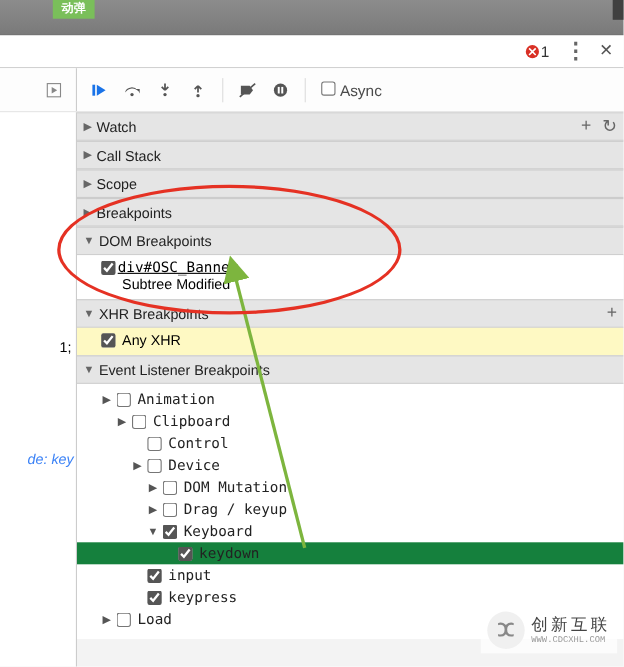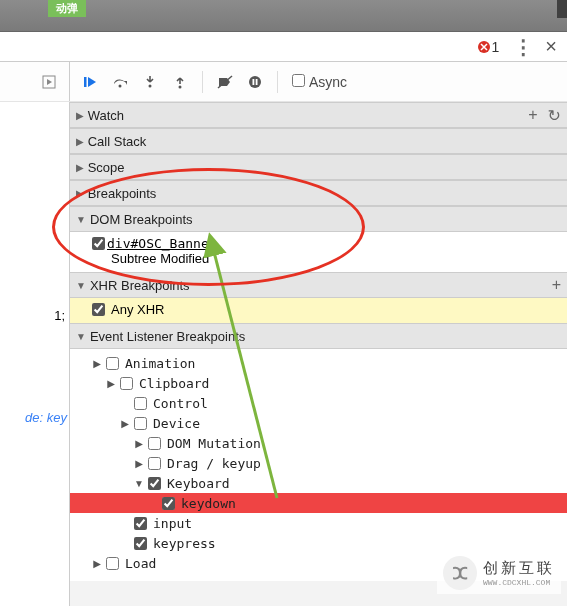--- a/index.html
+++ b/index.html
@@ -31,21 +31,21 @@
   .sect-header .spacer{flex:1;}
   .sect-header .hicon{color:#666; font-size:16px; margin-left:10px; cursor:pointer;}
   .dom-bp-body { background:#fff; padding:4px 8px 6px 22px;}
   .dom-bp-body .line{display:flex;align-items:center;gap:2px;}
   .dom-bp-body .sel{font-family:Consolas,monospace;font-size:13px;color:#000;text-decoration:underline;}
   .dom-bp-body .sub{font-size:13px;color:#000;margin-left:19px;}
   .xhr-body{background:#fef9c3;padding:4px 8px 6px 22px;}
   .xhr-body .line{display:flex;align-items:center;gap:6px;font-size:13px;}
   .tree { background:#fff; padding:4px 0 8px 0;}
   .tree-row { display:flex; align-items:center; font-size:13px; color:#222; height:20px; padding-left:8px;}
-  .tree-row.hl{background:#ef4444;}
+  .tree-row.hl{background:#15803d;}
   .tree-row .arrow{width:10px;font-size:10px;color:#555;text-align:center;}
   .tree-row .cb{width:13px;height:13px;margin:0 4px;}
   .tree-row .lbl{margin-left:2px;font-family:Consolas,monospace;}
   .ind1{padding-left:22px;} .ind2{padding-left:36px;} .ind3{padding-left:50px;}
   .ind4{padding-left:64px;} .ind5{padding-left:78px;}
   .red-ellipse{position:absolute; left:52px; top:168px; width:313px; height:118px; border:3px solid #e53123; border-radius:50%; pointer-events:none; z-index:10;}
   .green-line{position:absolute; z-index:9; pointer-events:none;}
   .watermark{position:absolute; right:6px; bottom:12px; background:rgba(255,255,255,0.75); display:flex; align-items:center; gap:6px; padding:4px 6px;}
   .watermark .logo{width:34px;height:34px;border-radius:50%;background:#f0f0f0;display:flex;align-items:center;justify-content:center;color:#888;font-weight:bold;}
   .watermark .txt{font-size:15px;color:#444;letter-spacing:3px;}

